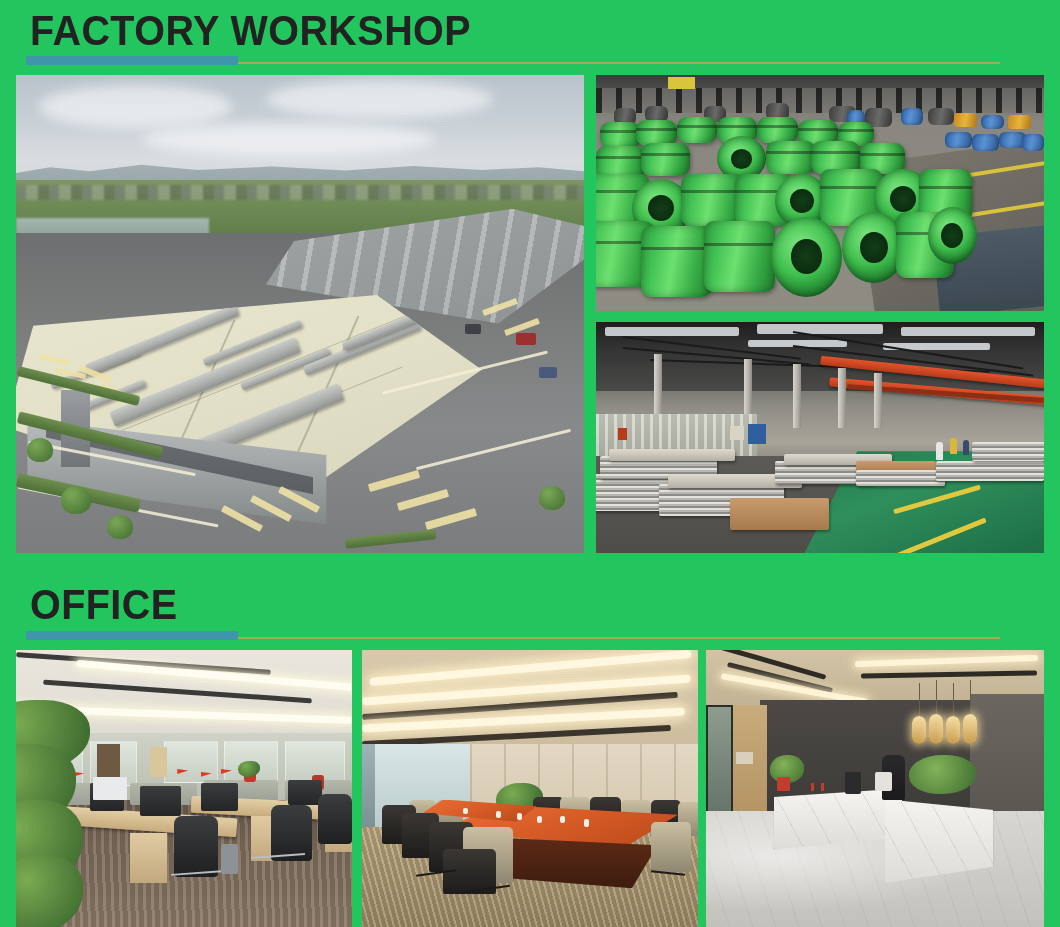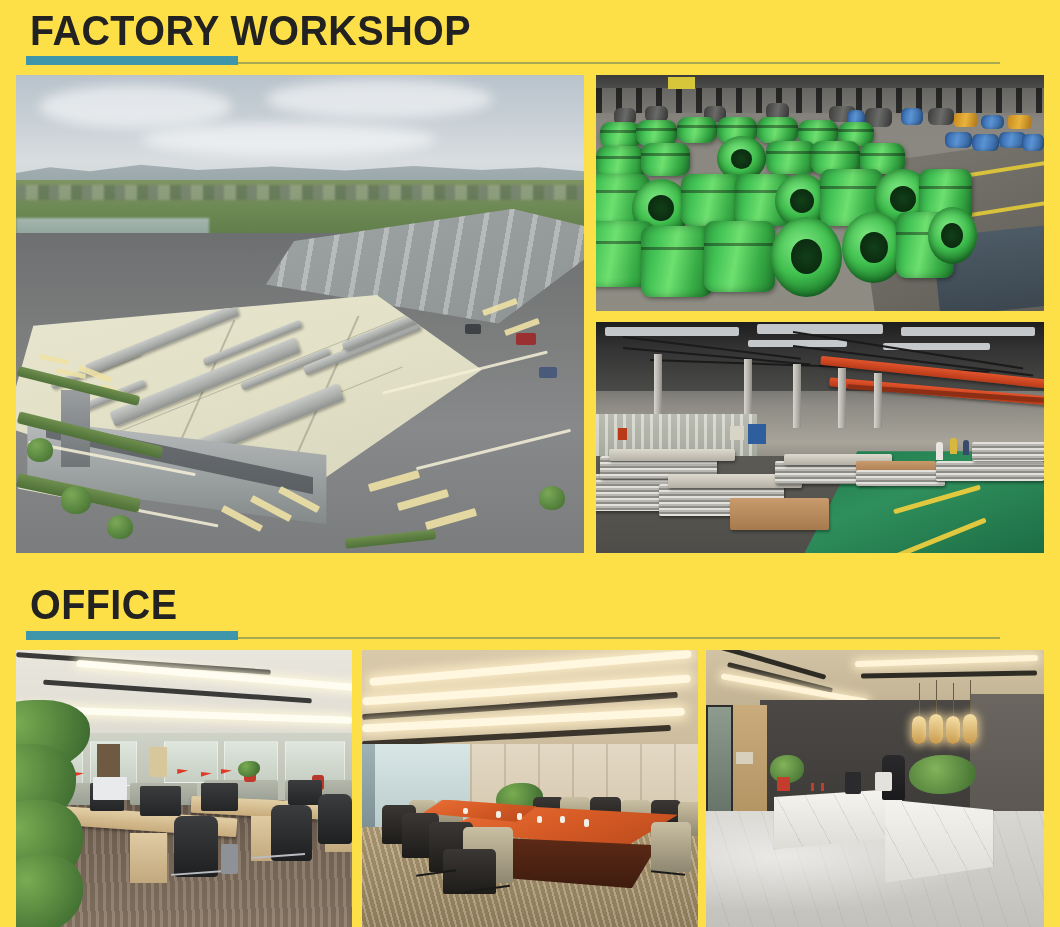--- a/index.html
+++ b/index.html
@@ -2,21 +2,21 @@
 <html><head>
 <meta charset="utf-8">
 <style>
   * { margin:0; padding:0; box-sizing:border-box; }
   html,body {
     width:1060px; height:927px;
     background:#ffffff;
     font-family:"Liberation Sans", sans-serif;
     overflow:hidden;
   }
-  .page { position:relative; width:1060px; height:927px; background:#fde047; }
+  .page { position:relative; width:1060px; height:927px; background:#22c55e; }
 
   
   .section-heading {
     position:absolute;
     left:30px;
     font-family:"Liberation Sans", sans-serif;
     font-weight:bold;
     font-size:42px;
     line-height:46px;
     letter-spacing:0.5px;

